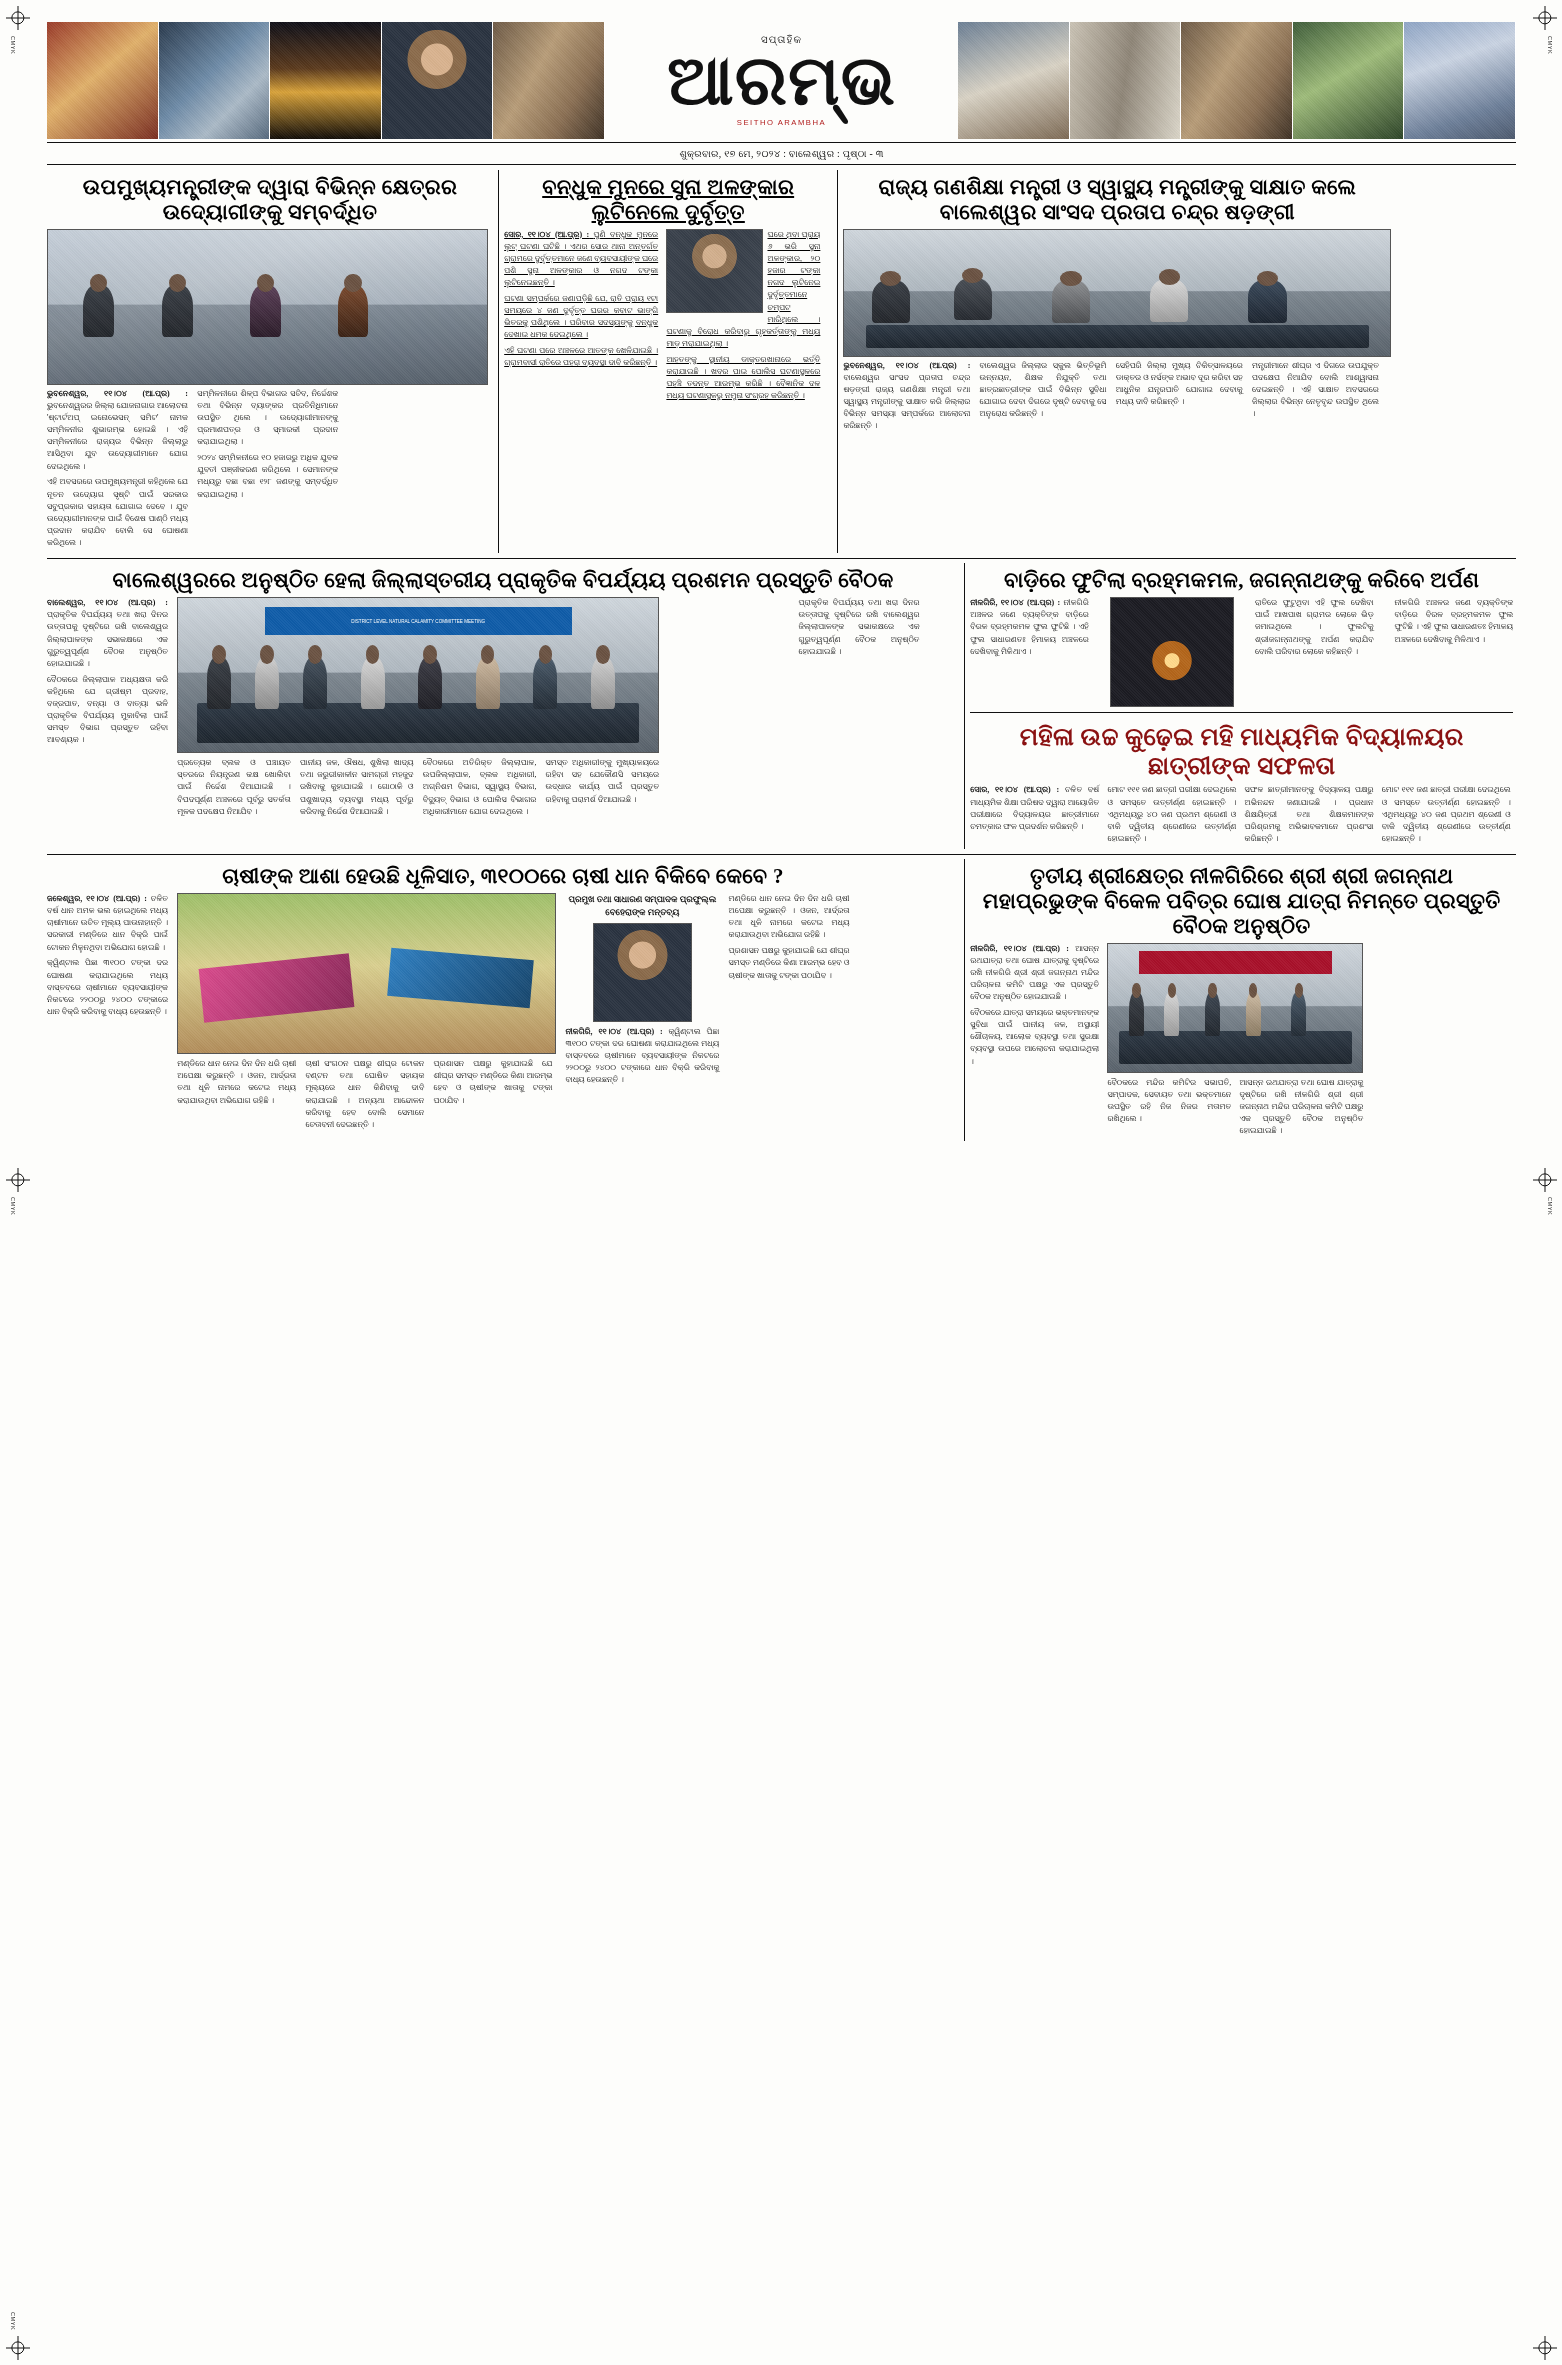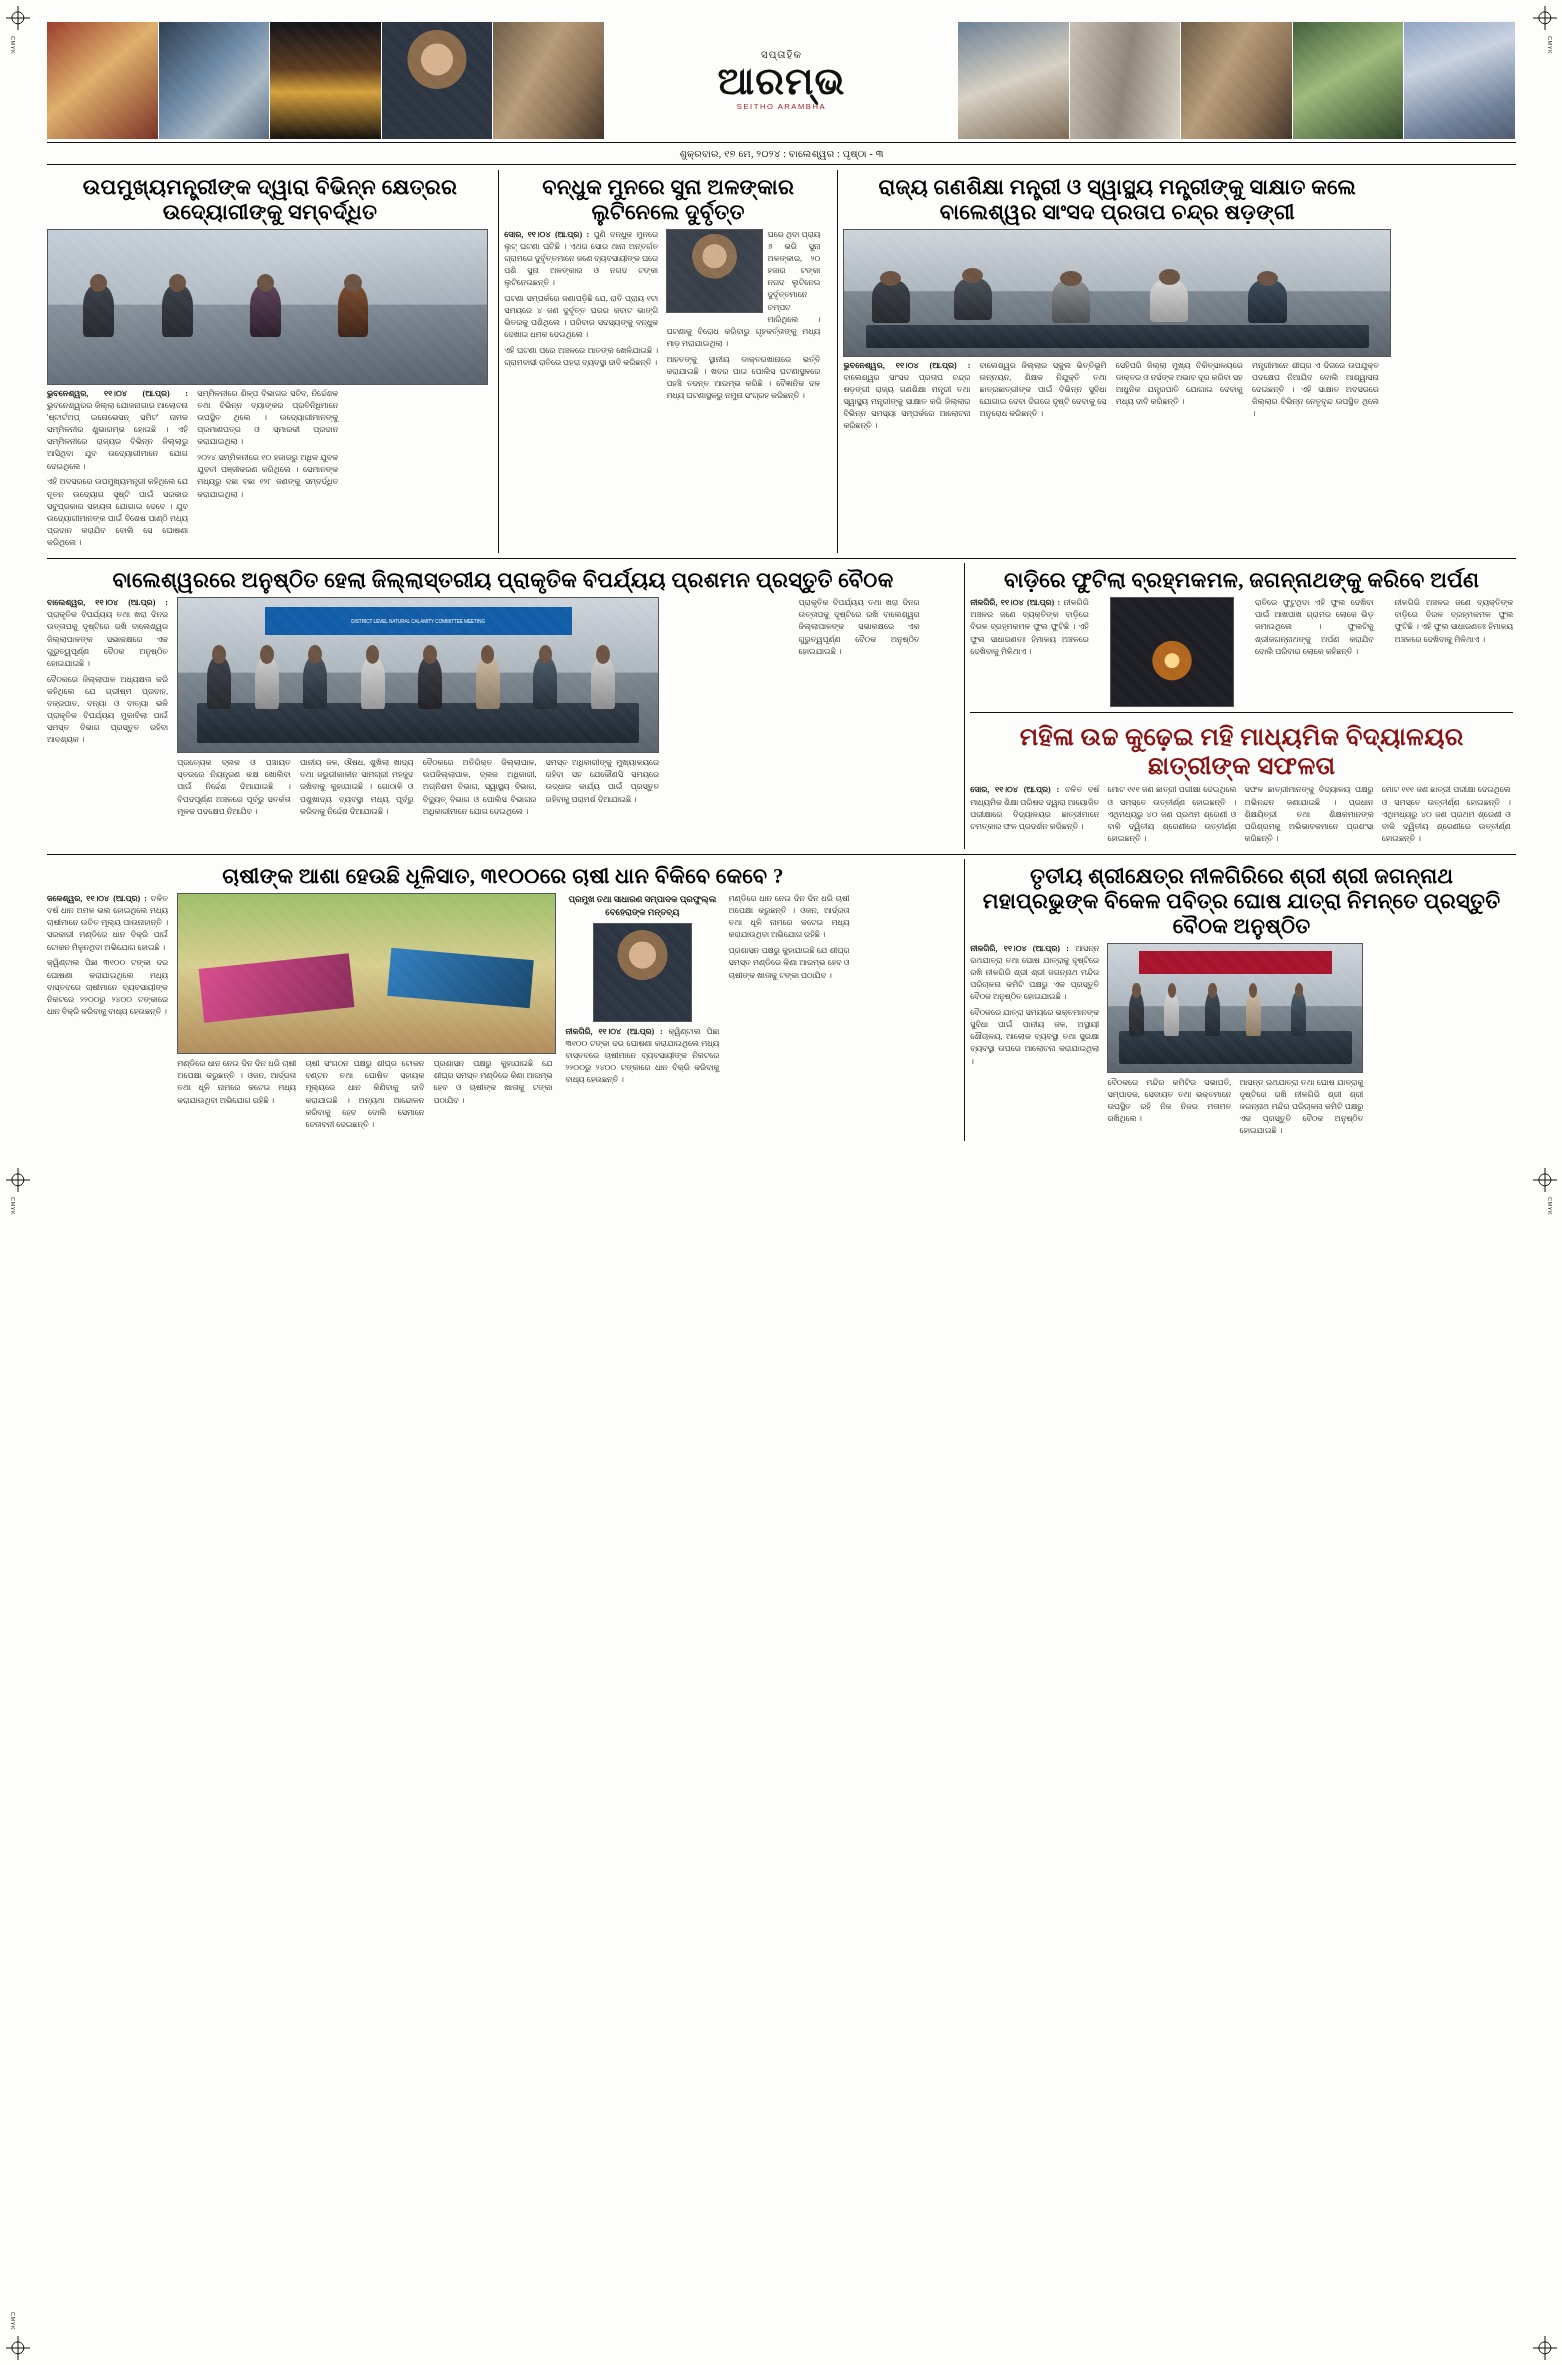--- a/index.html
+++ b/index.html
@@ -18,21 +18,21 @@
 
   .sheet{position:absolute;left:47px;top:21.5px;width:1469px;height:2321px;}
 
   
   .masthead{display:flex;align-items:stretch;height:117px;border-bottom:0px solid #000;}
   .mast-strip{flex:1 1 0;display:flex;overflow:hidden;}
   .ph{flex:1 1 0;position:relative;overflow:hidden;border-right:0.5px solid #fff;}
   .ph i{position:absolute;inset:0;display:block;}
   .mast-title{width:353px;text-align:center;display:flex;flex-direction:column;justify-content:center;align-items:center;}
   .mast-title .small-top{font-size:10.2px;color:#111;letter-spacing:1px;margin-bottom:1px;}
-  .mast-title .logo{font-size:38px;line-height:1;font-weight:bold;color:#111;letter-spacing:1px;text-align:right;}
+  .mast-title .logo{font-size:69px;line-height:1;font-weight:bold;color:#111;letter-spacing:1px;text-align:right;}
   .mast-title .tagline{font-size:7.7px;letter-spacing:1.5px;color:#b01b1b;margin-top:2px;font-family:"Liberation Sans",sans-serif;}
   .dateline{text-align:center;font-size:9.7px;padding:5.1px 0 4.1px;border-top:1px solid #111;border-bottom:1px solid #111;margin-top:3.1px;letter-spacing:0.3px;}
 
   h2.hl{font-size:21px;line-height:1.18;text-align:center;margin:5.1px 0 4.1px;font-weight:bold;letter-spacing:0.3px;}
   .body-txt{font-size:8px;line-height:1.52;text-align:justify;hyphens:auto;color:#111;}
   .body-txt p{margin:0 0 3.6px;}
   .lead{font-weight:bold;}
 
   .sec{border-top:1px solid #111;margin-top:5.1px;padding-top:4.1px;}
 
@@ -182,21 +182,21 @@
           </div>
           <div class="body-txt" style="width:141px;">
             <p>ସମ୍ମିଳନୀରେ ଶିଳ୍ପ ବିଭାଗର ସଚିବ, ନିର୍ଦ୍ଦେଶକ ତଥା ବିଭିନ୍ନ ବ୍ୟାଙ୍କର ପ୍ରତିନିଧିମାନେ ଉପସ୍ଥିତ ଥିଲେ । ଉଦ୍ୟୋଗୀମାନଙ୍କୁ ପ୍ରମାଣପତ୍ର ଓ ସ୍ମାରକୀ ପ୍ରଦାନ କରାଯାଇଥିଲା ।</p>
             <p>୨୦୨୪ ସମ୍ମିଳନୀରେ ୧୦ ହଜାରରୁ ଅଧିକ ଯୁବକ ଯୁବତୀ ପଞ୍ଜୀକରଣ କରିଥିଲେ । ସେମାନଙ୍କ ମଧ୍ୟରୁ ବଛା ବଛା ୧୨୮ ଜଣଙ୍କୁ ସମ୍ବର୍ଦ୍ଧିତ କରାଯାଇଥିଲା ।</p>
           </div>
         </div>
       </div>
 
       <div class="vsep"></div>
 
-      <div class="col" style="width:328px;">
+      <div class="col" style="width:328px;text-decoration:underline;">
         <h2 class="hl">ବନ୍ଧୁକ ମୁନରେ ସୁନା ଅଳଙ୍କାର ଲୁଟିନେଲେ ଦୁର୍ବୃତ୍ତ</h2>
         <div style="display:flex;gap:8.2px;position:relative;">
           <div class="body-txt" style="width:154px;">
             <p><span class="lead">ସୋର, ୧୧।୦୪ (ଆ.ପ୍ର) :</span> <span>ପୁଣି ବନ୍ଧୁକ ମୁନରେ ଲୁଟ୍‌ ଘଟଣା ଘଟିଛି । ଏଥର ସୋର ଥାନା ଅନ୍ତର୍ଗତ ଗ୍ରାମରେ ଦୁର୍ବୃତ୍ତମାନେ ଜଣେ ବ୍ୟବସାୟୀଙ୍କ ଘରେ ପଶି ସୁନା ଅଳଙ୍କାର ଓ ନଗଦ ଟଙ୍କା ଲୁଟିନେଇଛନ୍ତି ।</span></p>
             <p>ଘଟଣା ସମ୍ପର୍କରେ ଜଣାପଡ଼ିଛି ଯେ, ରାତି ପ୍ରାୟ ୧ଟା ସମୟରେ ୪ ଜଣ ଦୁର୍ବୃତ୍ତ ଘରର କବାଟ ଭାଙ୍ଗି ଭିତରକୁ ପଶିଥିଲେ । ପରିବାର ସଦସ୍ୟଙ୍କୁ ବନ୍ଧୁକ ଦେଖାଇ ଧମକ ଦେଇଥିଲେ ।</p>
             <p>ଏହି ଘଟଣା ପରେ ଅଞ୍ଚଳରେ ଆତଙ୍କ ଖେଳିଯାଇଛି । ଗ୍ରାମବାସୀ ରାତିରେ ପହରା ବ୍ୟବସ୍ଥା ଦାବି କରିଛନ୍ତି ।</p>
           </div>
           <div class="body-txt" style="width:154px;">
             <div class="imgbox" style="height:82px;width:95px;float:left;margin:0 4.1px 3.1px 0;">
               <i class="pf" style="position:absolute;inset:0;"></i>

